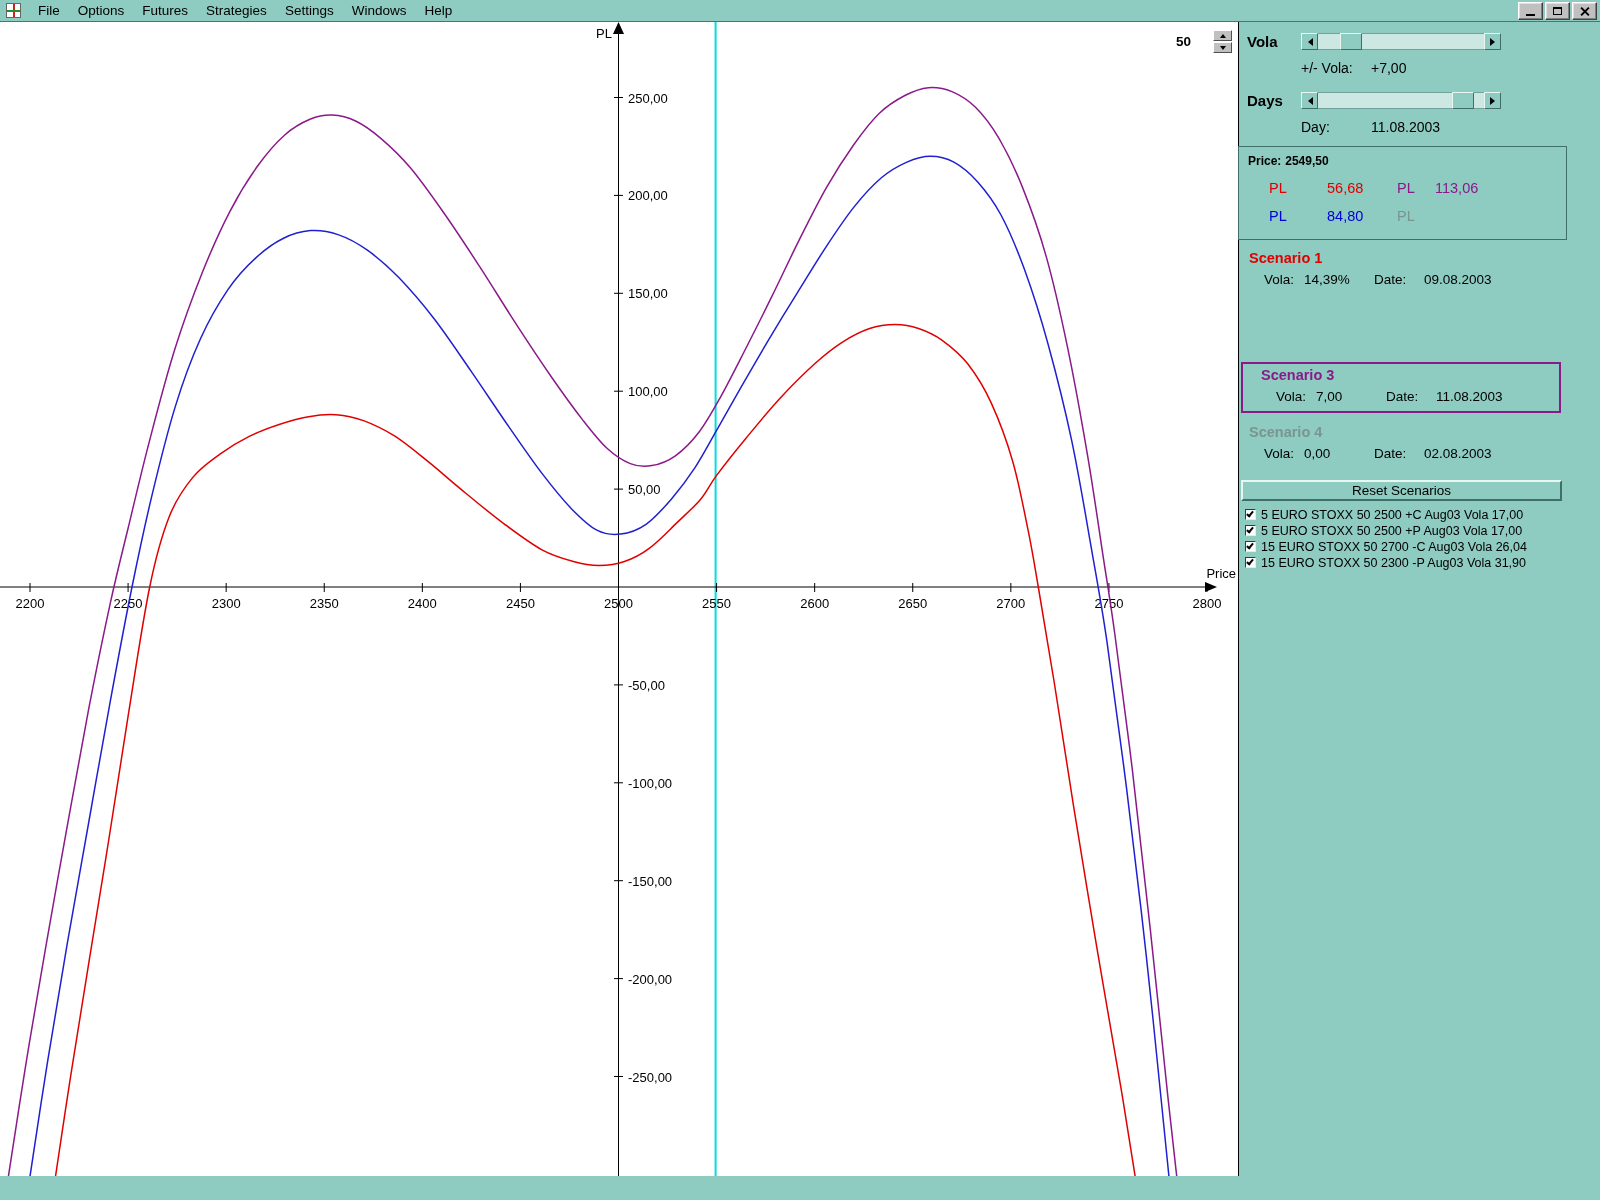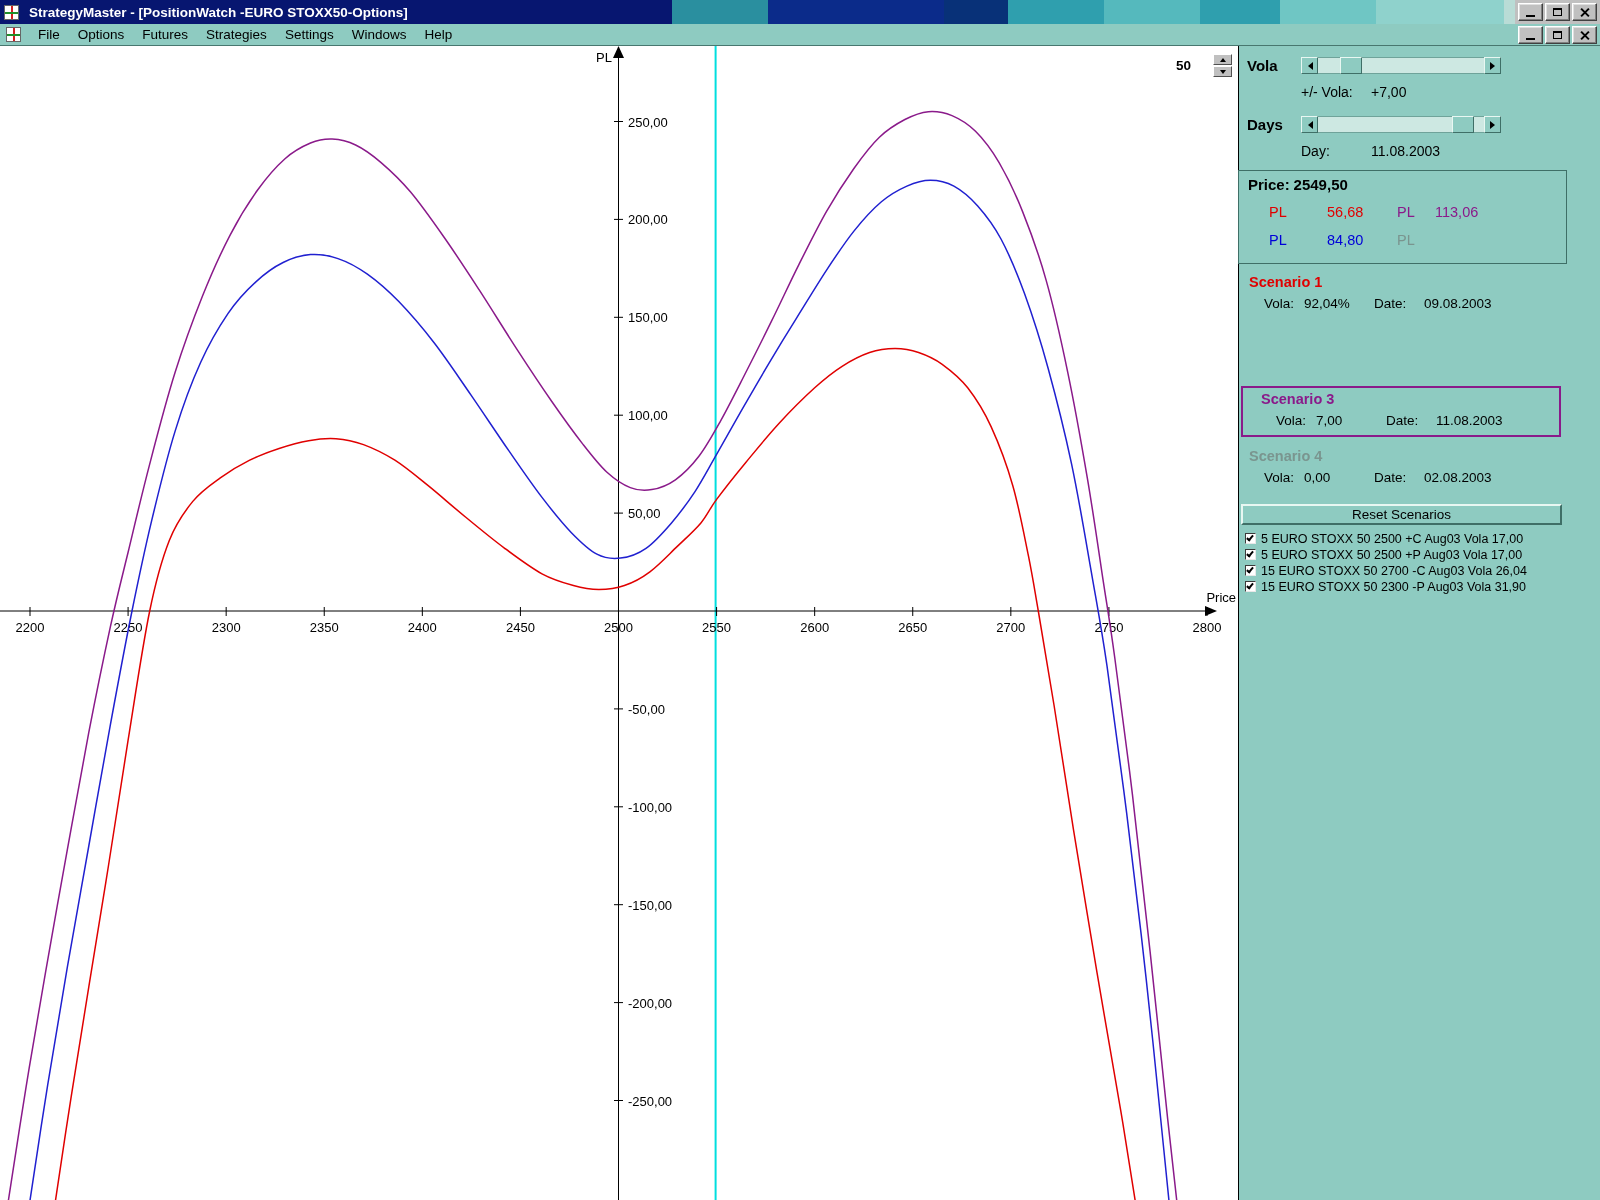--- a/index.html
+++ b/index.html
@@ -46,21 +46,21 @@
   .spin-btn{width:19px;height:11px;background:#c0c0c0;border:1px solid;border-color:#fff #505050 #505050 #fff;
             display:flex;align-items:center;justify-content:center;}
   .tri-up{width:0;height:0;border:3px solid transparent;border-bottom:4px solid #000;margin-top:-3px;}
   .tri-down{width:0;height:0;border:3px solid transparent;border-top:4px solid #000;margin-bottom:-3px;}
 
   
   .sidebar{width:362px;height:1154px;position:relative;background:#8ecbc1;border-left:1px solid #000;flex:0 0 auto;font-size:14px;}
   .side-label{position:absolute;font-weight:bold;font-size:15px;}
   .side-line{position:absolute;font-size:14px;white-space:nowrap;}
   .w70{display:inline-block;width:70px;}
-  .bold{font-weight:bold;font-size:15px;}
+  .bold{font-weight:bold;font-size:12px;}
 
   .hscroll{position:absolute;height:17px;display:flex;}
   .sb-btn{width:17px;height:17px;background:#8ecbc1;border:1px solid;border-color:#e8f7f2 #3f6f67 #3f6f67 #e8f7f2;
           display:flex;align-items:center;justify-content:center;flex:0 0 auto;}
   .tri{width:0;height:0;border:4px solid transparent;}
   .tri-l{border-right:5px solid #000;margin-left:-3px;}
   .tri-r{border-left:5px solid #000;margin-right:-3px;}
   .sb-track{flex:1;position:relative;background:#cde8e2;border-top:1px solid #6fa39a;border-bottom:1px solid #6fa39a;}
   .sb-thumb{position:absolute;top:-1px;width:22px;height:17px;background:#8ecbc1;border:1px solid;border-color:#e8f7f2 #3f6f67 #3f6f67 #e8f7f2;}
 
@@ -88,38 +88,20 @@
   .pos-row{position:absolute;left:6px;height:15px;display:flex;align-items:center;font-size:12.5px;white-space:nowrap;}
   .cb{width:11px;height:11px;background:#fff;border:1px solid;border-color:#3a3a3a #e8e8e8 #e8e8e8 #3a3a3a;
       margin-right:5px;position:relative;flex:0 0 auto;}
   .cb .tickmark{position:absolute;left:2px;top:0;width:4px;height:7px;border:solid #000;border-width:0 2px 2px 0;transform:rotate(40deg);}
 </style>
 </head>
 <body>
 
 <div class="window">
 
-  <div class="titlebar">
-    <span class="app-icon">
-        <span class="ai1"></span>
-        <span class="ai2"></span>
-      </span>
-    <span class="title-text">StrategyMaster - [PositionWatch -EURO STOXX50-Options]</span>
-    <div class="btn-strip">
-      <div class="wbtn">
-          <span class="g-min"></span>
-        </div>
-      <div class="wbtn">
-          <span class="g-rest"></span>
-        </div>
-      <div class="wbtn">
-          <span class="g-close"></span>
-        </div>
-    </div>
-  </div>
 
   <div class="menubar">
     <span class="mdi-icon">
         <span class="ai1"></span>
         <span class="ai2"></span>
       </span>
     <span class="menu-item">File</span>
     <span class="menu-item">Options</span>
     <span class="menu-item">Futures</span>
     <span class="menu-item">Strategies</span>
@@ -258,21 +240,21 @@
         <span class="plv c-purple" style="left:196px;top:33px">113,06</span>
         <span class="plv c-blue" style="left:30px;top:61px">PL</span>
         <span class="plv c-blue" style="left:88px;top:61px">84,80</span>
         <span class="plv c-gray" style="left:158px;top:61px">PL</span>
         <span class="plv c-gray" style="left:196px;top:61px"></span>
       </div>
 
       <div class="scenario" style="top:228px">
         <div class="sc-title c-red">Scenario 1</div>
         <div class="sc-row">
-          <span class="sc-l1">Vola:</span><span class="sc-v1">92,04%</span><span class="sc-l2">Date:</span><span class="sc-v2">09.08.2003</span>
+          <span class="sc-l1">Vola:</span><span class="sc-v1">14,39%</span><span class="sc-l2">Date:</span><span class="sc-v2">09.08.2003</span>
         </div>
       </div>
 
 
       <div class="scenario sel" style="top:340px">
         <div class="sc-title c-purple">Scenario 3</div>
         <div class="sc-row">
           <span class="sc-l1">Vola:</span><span class="sc-v1">7,00</span><span class="sc-l2">Date:</span><span class="sc-v2">11.08.2003</span>
         </div>
       </div>

